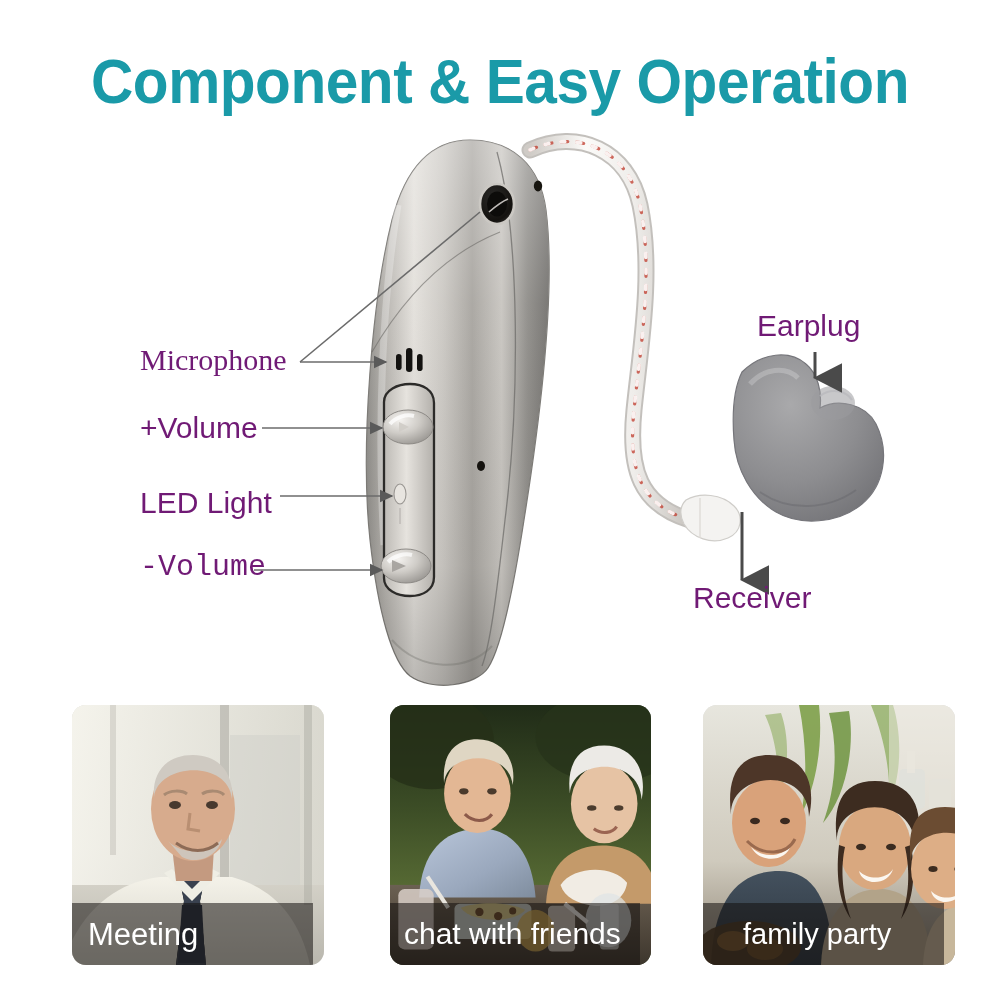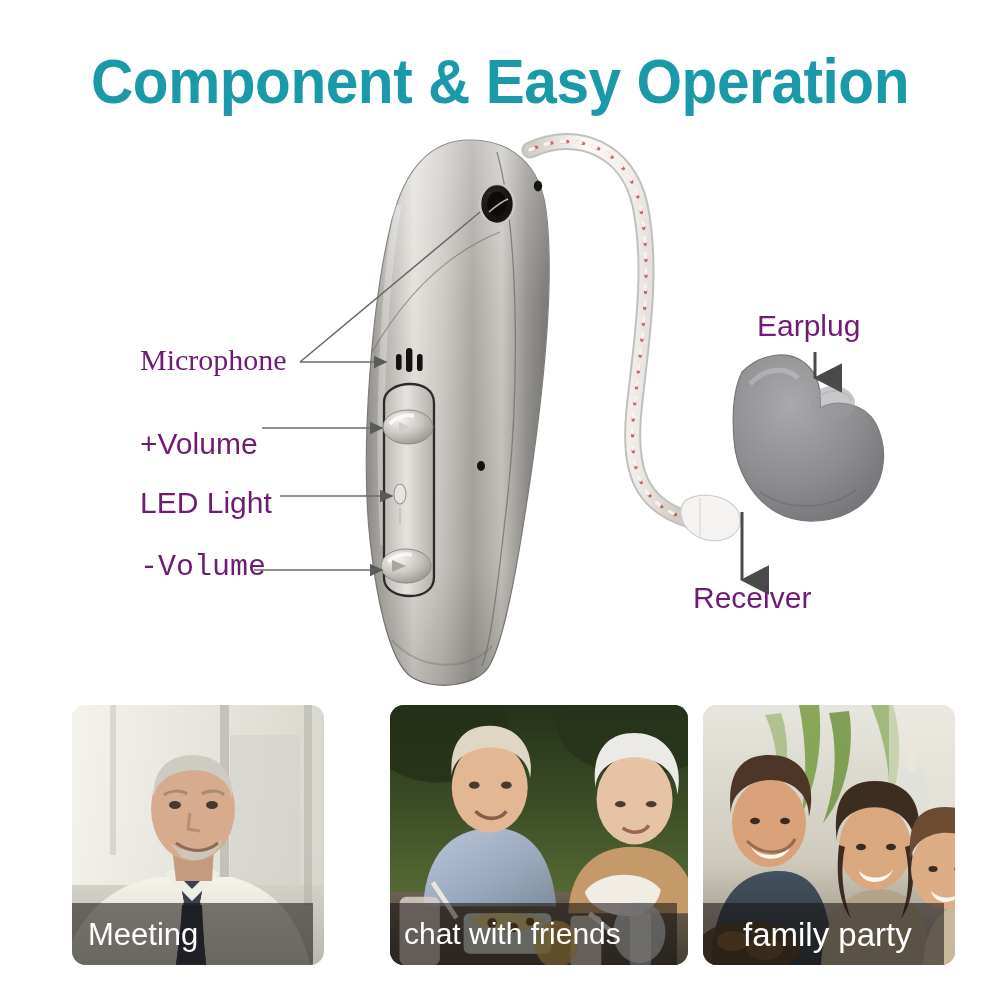--- a/index.html
+++ b/index.html
@@ -53,21 +53,21 @@
   
   .label {
     position: absolute;
     font-family: "Liberation Sans", sans-serif;
     font-size: 30px;
     color: #701a75;
     white-space: nowrap;
     line-height: 1;
   }
   .label.lbl-microphone { left: 140px; top: 345px; font-family: Liberation Serif, serif; }
-  .label.lbl-plusvol    { left: 140px; top: 413px; margin-top: 16px; }
+  .label.lbl-plusvol    { left: 140px; top: 413px; }
   .label.lbl-led        { left: 140px; top: 488px; }
   .label.lbl-minusvol   { left: 140px; top: 552px; font-family: Liberation Mono, monospace; }
   .label.lbl-earplug    { left: 757px; top: 311px; }
   .label.lbl-receiver   { left: 693px; top: 583px; }
 
   
   .cards {
     position: absolute;
     left: 0;
     top: 700px;
@@ -76,21 +76,21 @@
   }
   .card {
     position: absolute;
     top: 5px;
     height: 260px;
     border-radius: 14px;
     overflow: hidden;
     background: #ddd;
   }
   .card-1 { left: 72px;  width: 252px; }
-  .card-2 { left: 390px; width: 298px; }
+  .card-2 { left: 390px; width: 261px; }
   .card-3 { left: 703px; width: 252px; }
 
   .photo {
     position: absolute;
     inset: 0;
     overflow: hidden;
   }
   .photo svg { display: block; width: 100%; height: 100%; }
 
   .caption-bar {
@@ -105,21 +105,21 @@
   }
   .caption-text {
     color: #ffffff;
     font-family: "Liberation Sans", sans-serif;
     font-size: 31px;
     padding-left: 16px;
     white-space: nowrap;
     line-height: 1;
   }
   .card-2 .caption-text { font-size: 30px; padding-left: 14px; }
-  .card-3 .caption-text { font-size: 33px; padding-left: 40px; }
+  .card-3 .caption-text { font-size: 29px; padding-left: 40px; }
 </style>
 </head>
 <body>
 
 <div class="title">Component &amp; Easy Operation</div>
 
 <div class="stage">
 
   <svg class="diagram" viewBox="0 0 1000 700">
     <defs>

